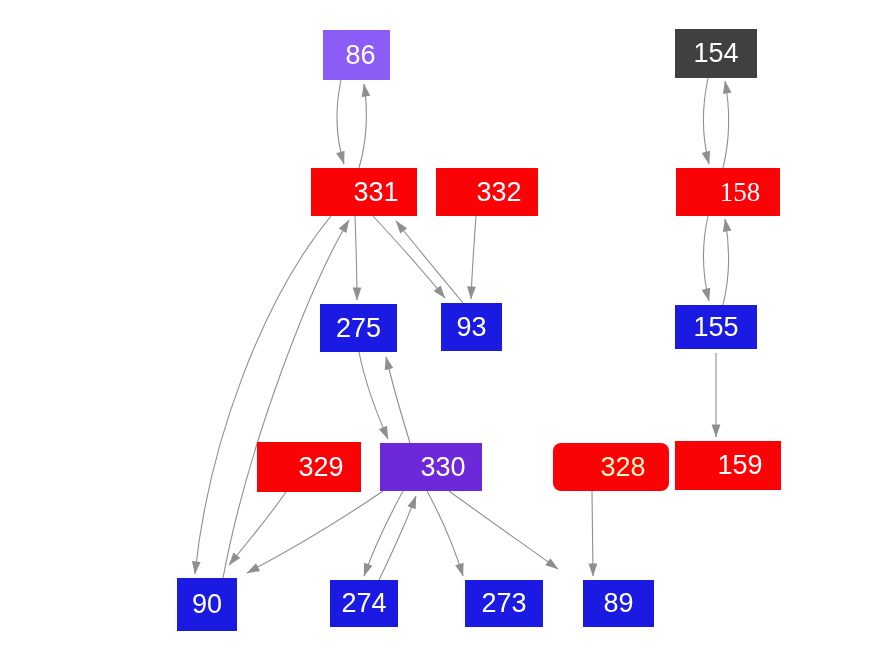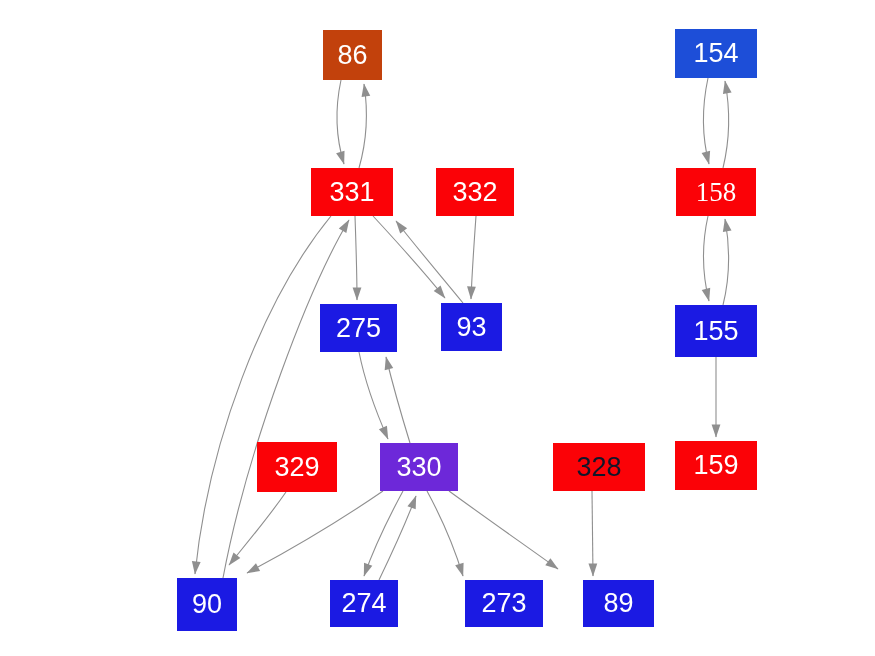--- a/index.html
+++ b/index.html
@@ -23,21 +23,21 @@
     position: absolute;
     display: flex;
     align-items: center;
     justify-content: center;
     color: #ffffff;
     font-size: 27px;
     line-height: 1;
     user-select: none;
   }
   .graph-node.blue { background: #1b1ae3; }
-  .graph-node.red  { background: #fb0207; }
+  .graph-node.red  { background: #fb0207; padding-left: 24px; }
   .edge-path {
     fill: none;
     stroke: #8f8f8f;
     stroke-width: 1.1;
   }
 </style>
 </head>
 <body>
 
 <div id="graph-canvas">
@@ -66,51 +66,51 @@
         <path d="M359,352 C365,382 376,412 388,439" class="edge-path" marker-end="url(#arrowhead)" stroke="#8f8f8f"></path>
         <path d="M410,443 C402,417 394,390 386,357" class="edge-path" marker-end="url(#arrowhead)" stroke="#8f8f8f"></path>
         <path d="M708,78 C702,106 702,137 709,164" class="edge-path" marker-end="url(#arrowhead)" stroke="#8f8f8f"></path>
         <path d="M723,168 C730,139 730,108 725,81" class="edge-path" marker-end="url(#arrowhead)" stroke="#8f8f8f"></path>
         <path d="M708,216 C702,243 702,273 709,301" class="edge-path" marker-end="url(#arrowhead)" stroke="#8f8f8f"></path>
         <path d="M723,305 C730,277 730,247 725,219" class="edge-path" marker-end="url(#arrowhead)" stroke="#8f8f8f"></path>
         <path d="M716,353 L716,437" class="edge-path" marker-end="url(#arrowhead)" stroke="#8f8f8f"></path>
       </g>
   </svg>
   <div id="node-layer">
-      <div class="graph-node blue" style="left: 323px; top: 30px; width: 59px; height: 50px; background: #c2410c; color: rgb(255, 255, 255);">
+      <div class="graph-node blue" style="left: 323px; top: 30px; width: 59px; height: 50px; background: #8b5cf6; color: rgb(255, 255, 255); padding-left: 8px;">
         <span>86</span>
       </div>
-      <div class="graph-node blue" style="left: 675px; top: 29px; width: 82px; height: 49px; background: #1d4ed8; color: rgb(255, 255, 255); text-align: center;">
+      <div class="graph-node blue" style="left: 675px; top: 29px; width: 82px; height: 49px; background: #404040; color: rgb(255, 255, 255); text-align: center;">
         <span>154</span>
       </div>
       <div class="graph-node red" style="left: 311px; top: 168px; width: 82px; height: 48px; background: rgb(251, 2, 7); color: rgb(255, 255, 255);">
         <span>331</span>
       </div>
       <div class="graph-node red" style="left: 436px; top: 168px; width: 78px; height: 48px; background: rgb(251, 2, 7); color: rgb(255, 255, 255);">
         <span>332</span>
       </div>
       <div class="graph-node red" style="left: 676px; top: 168px; width: 80px; height: 48px; background: rgb(251, 2, 7); color: rgb(255, 255, 255); font-family: Liberation Serif, serif;">
         <span>158</span>
       </div>
       <div class="graph-node blue" style="left: 320px; top: 304px; width: 77px; height: 48px; background: rgb(27, 26, 227); color: rgb(255, 255, 255);">
         <span>275</span>
       </div>
       <div class="graph-node blue" style="left: 441px; top: 303px; width: 61px; height: 48px; background: rgb(27, 26, 227); color: rgb(255, 255, 255);">
         <span>93</span>
       </div>
-      <div class="graph-node blue" style="left: 675px; top: 305px; width: 82px; height: 52px; background: rgb(27, 26, 227); color: rgb(255, 255, 255);">
+      <div class="graph-node blue" style="left: 675px; top: 305px; width: 82px; height: 44px; background: rgb(27, 26, 227); color: rgb(255, 255, 255);">
         <span>155</span>
       </div>
       <div class="graph-node red" style="left: 257px; top: 442px; width: 80px; height: 50px; background: rgb(251, 2, 7); color: rgb(255, 255, 255);">
         <span>329</span>
       </div>
       <div class="graph-node red" style="left: 380px; top: 443px; width: 78px; height: 48px; background: #6d28d9; color: rgb(255, 255, 255);">
         <span>330</span>
       </div>
-      <div class="graph-node red" style="left: 553px; top: 443px; width: 92px; height: 48px; background: rgb(251, 2, 7); color: #0f172a;">
+      <div class="graph-node red" style="left: 553px; top: 443px; width: 92px; height: 48px; background: rgb(251, 2, 7); color: #fef9c3; border-radius: 8px;">
         <span>328</span>
       </div>
       <div class="graph-node red" style="left: 675px; top: 441px; width: 82px; height: 49px; background: rgb(251, 2, 7); color: rgb(255, 255, 255);">
         <span>159</span>
       </div>
       <div class="graph-node blue" style="left: 177px; top: 578px; width: 60px; height: 53px; background: rgb(27, 26, 227); color: rgb(255, 255, 255);">
         <span>90</span>
       </div>
       <div class="graph-node blue" style="left: 330px; top: 580px; width: 68px; height: 47px; background: rgb(27, 26, 227); color: rgb(255, 255, 255);">
         <span>274</span>

